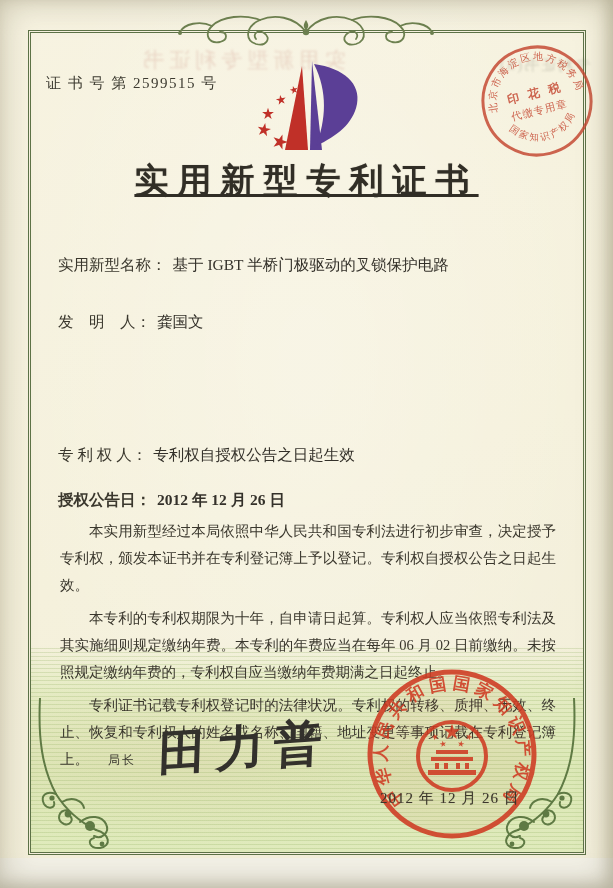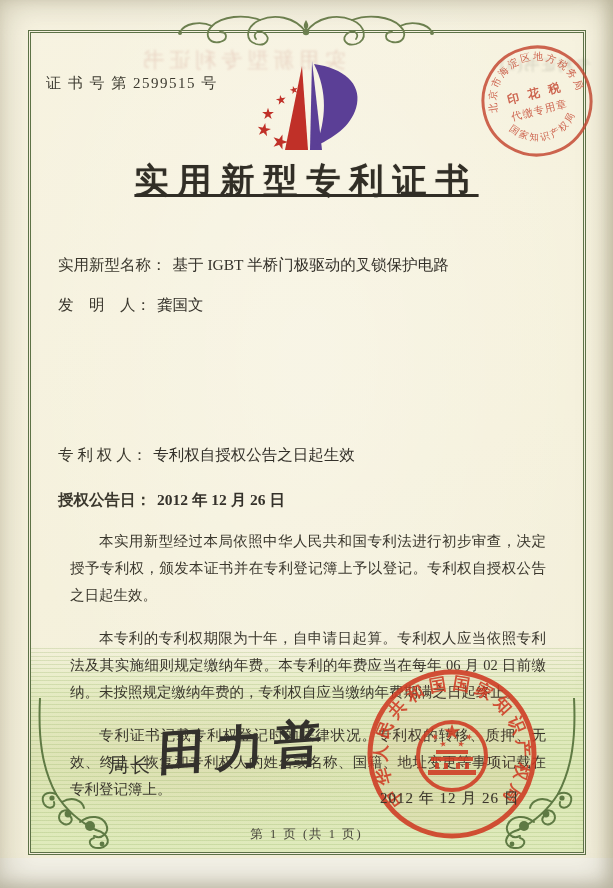--- a/index.html
+++ b/index.html
@@ -49,26 +49,26 @@
     position:absolute;left:0;right:0;top:158px;text-align:center;
     font-size:34px;font-weight:700;letter-spacing:9px;color:#312e26;
     text-shadow:0 0 1px rgba(49,46,38,0.4);
     text-decoration:underline;
   }
 
   .fields{position:absolute;left:58px;top:251px;right:64px;height:270px;font-size:15.5px;}
   .field-row{position:absolute;left:0;right:0;white-space:nowrap;}
   .field-row .lbl{color:#3a372d;margin-top:13px;}
   .field-row .val{color:#34312a;margin-left:6px;}
-  .fr0{top:4px;} .fr1{top:44px;} .fr2{top:104px;} .fr3{top:147px;} .fr4{top:194px;} .fr5{top:239px;font-weight:bold;}
+  .fr0{top:4px;} .fr1{top:61px;} .fr2{top:104px;} .fr3{top:147px;} .fr4{top:194px;} .fr5{top:239px;font-weight:bold;}
 
   .paragraphs{position:absolute;left:54px;top:512px;width:508px;font-size:14.5px;line-height:27px;text-align:justify;color:#3a372d;}
-  .paragraphs p{margin:16px;text-indent:2em;}
-
-  .signer-label{position:absolute;left:108px;top:752px;font-size:20px;letter-spacing:2px;color:#3a382f;}
+  .paragraphs p{margin:6px;text-indent:2em;}
+
+  .signer-label{position:absolute;left:108px;top:752px;font-size:12px;letter-spacing:2px;color:#3a382f;}
   .signature{
     position:absolute;left:158px;top:716px;font-size:48px;color:#33312c;
     transform:rotate(-4deg) skewX(-6deg);letter-spacing:10px;font-weight:700;
   }
 
   .main-seal{position:absolute;left:364px;top:666px;opacity:0.88;}
   .issue-date{position:absolute;left:380px;top:789px;font-size:15px;letter-spacing:1px;color:#3c372c;text-shadow:0 0 1px rgba(60,55,44,0.3);}
 
   .tax-seal{position:absolute;left:476px;top:40px;transform:rotate(-14deg);opacity:0.82;}
 
@@ -219,16 +219,15 @@
     <text fill="#c4452f" font-size="10" letter-spacing="2" font-family="'Liberation Serif',serif">
       <textPath href="#taxTop" startOffset="50%" text-anchor="middle">北京市海淀区地方税务局</textPath>
     </text>
     <text fill="#c4452f" font-size="9.5" letter-spacing="2" font-family="'Liberation Serif',serif">
       <textPath href="#taxBottom" startOffset="50%" text-anchor="middle">国家知识产权局</textPath>
     </text>
     <text x="61" y="57" text-anchor="middle" fill="#c4452f" font-size="12" font-weight="bold" letter-spacing="3" font-family="'Liberation Serif',serif">印 花 税</text>
     <text x="61" y="74" text-anchor="middle" fill="#c4452f" font-size="10.5" letter-spacing="1" font-family="'Liberation Serif',serif">代缴专用章</text>
   </svg>
 
-  <div class="footer-page">第 1 页 (共 1 页)</div>
 
   <div class="bottom-strip"></div>
 </div>
 
 </body></html>

